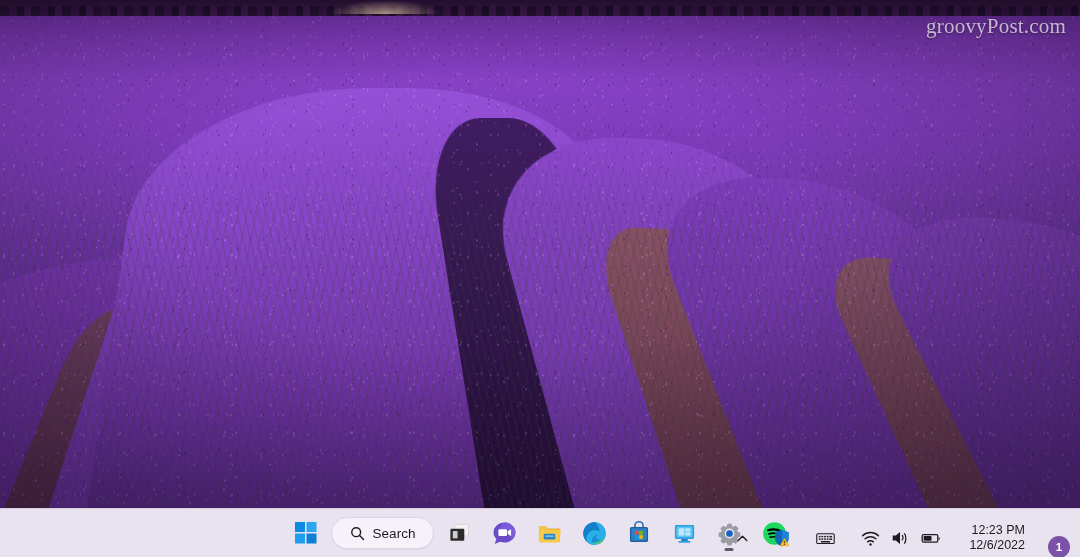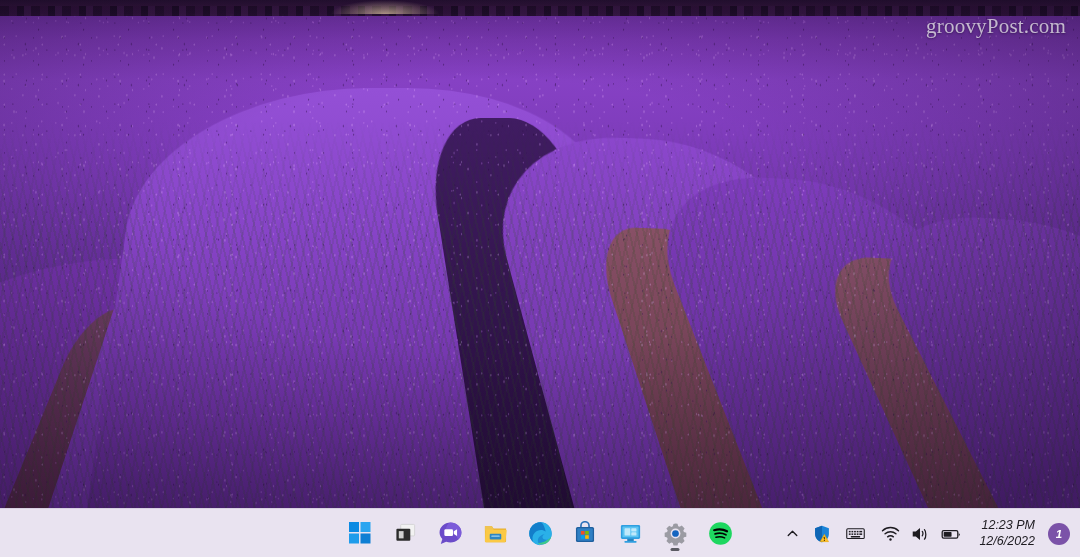--- a/index.html
+++ b/index.html
@@ -151,21 +151,21 @@
     display:flex; align-items:center; justify-content:center; gap:8px;
     width:103px; height:32px; border-radius:16px;
     background:#f6f2fa; border:1px solid #dcd5e6;
     box-shadow:0 1px 1px rgba(60,40,80,.06);
   }
   .search-pill .lbl{ font-size:13.5px; color:#1d1b20; }
 
   
   #tray{
     position:absolute; right:6px; top:0; height:49px;
-    display:flex; align-items:center; gap:1px;font-style:italic;
+    display:flex; align-items:flex-end; gap:11px;
   }
   .tray-btn{
     height:40px; border-radius:6px; padding:0 6px;
     display:flex; align-items:center; justify-content:center;
   }
   .tray-group{ display:flex; align-items:center; gap:2px; padding:0 4px; height:40px;
     border-radius:6px; }
   #clock{
     display:flex; flex-direction:column; align-items:flex-end; justify-content:center;
     height:40px; padding:0 8px; border-radius:6px; line-height:1.22;
@@ -222,20 +222,29 @@
         <span>
           <svg width="22" height="22" viewBox="0 0 22 22">
             <rect x="0" y="0" width="10" height="10" fill="#0b8ae3"></rect>
             <rect x="11.5" y="0" width="10" height="10" fill="#2aa5f0"></rect>
             <rect x="0" y="11.5" width="10" height="10" fill="#1f9ceb"></rect>
             <rect x="11.5" y="11.5" width="10" height="10" fill="#0e7fd4"></rect>
           </svg>
         </span>
       </div>
 
+      <div class="search-pill">
+        <span>
+          <svg width="15" height="15" viewBox="0 0 16 16">
+            <circle cx="6.6" cy="6.6" r="4.7" fill="none" stroke="#1d1b20" stroke-width="1.5"></circle>
+            <line x1="10.2" y1="10.2" x2="14.4" y2="14.4" stroke="#1d1b20" stroke-width="1.6" stroke-linecap="round"></line>
+          </svg>
+        </span>
+        <span class="lbl">Search</span>
+      </div>
 
       <div class="tb-btn" title="Task View">
         <span>
           <svg width="23" height="23" viewBox="0 0 24 24">
             <rect x="7" y="2.5" width="14.5" height="12" rx="1" fill="#f2f2f2" stroke="#cfcfcf" stroke-width=".8"></rect>
             <rect x="2.5" y="7" width="14.5" height="12.5" rx="1" fill="#2b2b2b"></rect>
             <rect x="5" y="9.5" width="5" height="7.6" fill="#cfcfcf"></rect>
           </svg>
         </span>
       </div>

